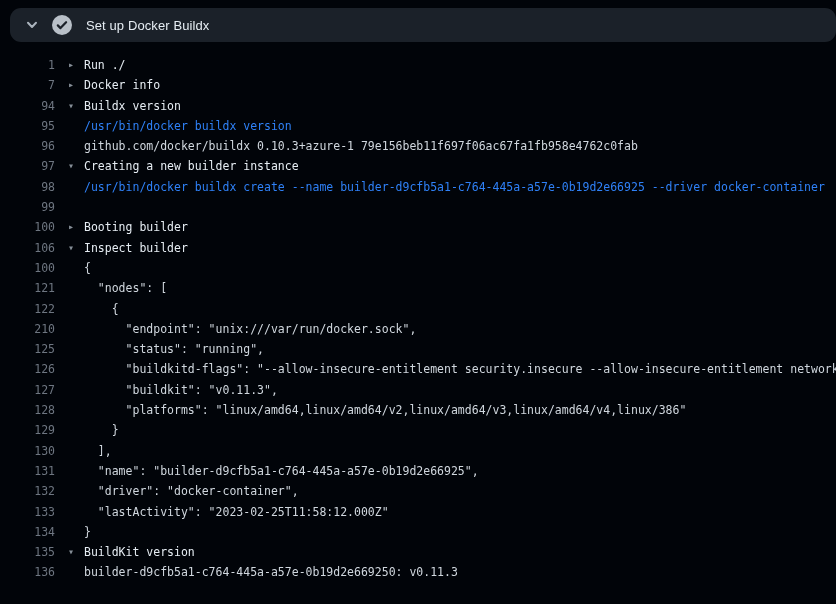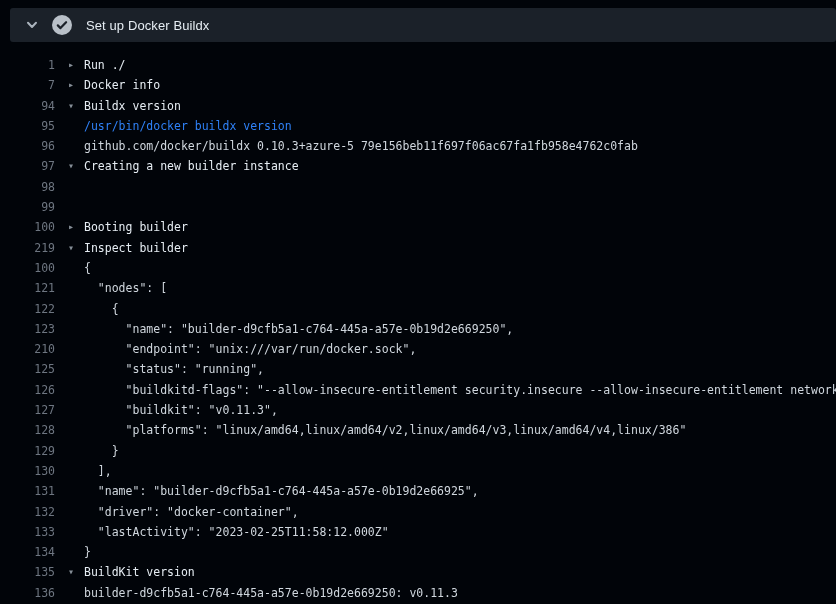--- a/index.html
+++ b/index.html
@@ -8,21 +8,21 @@
     background: #010409;
     overflow: hidden;
     font-family: "Liberation Sans", sans-serif;
   }
   
   .step-header {
     margin: 8px 0 0 10px;
     width: calc(100% - 10px);
     height: 34px;
     background: #1b2129;
-    border-radius: 3px;
+    border-radius: 11px;
     display: flex;
     align-items: center;
     padding: 0 14px;
     cursor: pointer;
   }
   .chev-wrap { width: 16px; height: 16px; display: flex; align-items: center; justify-content: center; flex: none; }
   .status-wrap { width: 20px; height: 20px; margin-left: 12px; flex: none; }
   .step-title {
     margin-left: 14px;
     color: #e6edf3;
@@ -99,64 +99,60 @@
     <span class="text">Buildx version</span>
   </div>
     <div class="row command">
     <span class="num">95</span>
     <span class="marker"></span>
     <span class="text">/usr/bin/docker buildx version</span>
   </div>
     <div class="row output">
     <span class="num">96</span>
     <span class="marker"></span>
-    <span class="text">github.com/docker/buildx 0.10.3+azure-5 79e156beb11f697f06ac67fa1fb958e4762c0fab</span>
+    <span class="text">github.com/docker/buildx 0.10.3+azure-1 79e156beb11f697f06ac67fa1fb958e4762c0fab</span>
   </div>
     <div class="row group">
     <span class="num">97</span>
     <span class="marker">▾</span>
     <span class="text">Creating a new builder instance</span>
   </div>
     <div class="row command">
     <span class="num">98</span>
     <span class="marker"></span>
+    <span class="text">/usr/bin/docker buildx create --name builder-d9cfb5a1-c764-445a-a57e-0b19d2e66925 --driver docker-container</span>
   </div>
     <div class="row output">
     <span class="num">99</span>
     <span class="marker"></span>
   </div>
     <div class="row group">
     <span class="num">100</span>
     <span class="marker">▸</span>
     <span class="text">Booting builder</span>
   </div>
     <div class="row group">
-    <span class="num">219</span>
+    <span class="num">106</span>
     <span class="marker">▾</span>
     <span class="text">Inspect builder</span>
   </div>
     <div class="row output">
     <span class="num">100</span>
     <span class="marker"></span>
     <span class="text">{</span>
   </div>
     <div class="row output">
     <span class="num">121</span>
     <span class="marker"></span>
     <span class="text">  "nodes": [</span>
   </div>
     <div class="row output">
     <span class="num">122</span>
     <span class="marker"></span>
     <span class="text">    {</span>
-  </div>
-    <div class="row output">
-    <span class="num">123</span>
-    <span class="marker"></span>
-    <span class="text">      "name": "builder-d9cfb5a1-c764-445a-a57e-0b19d2e669250",</span>
   </div>
     <div class="row output">
     <span class="num">210</span>
     <span class="marker"></span>
     <span class="text">      "endpoint": "unix:///var/run/docker.sock",</span>
   </div>
     <div class="row output">
     <span class="num">125</span>
     <span class="marker"></span>
     <span class="text">      "status": "running",</span>

